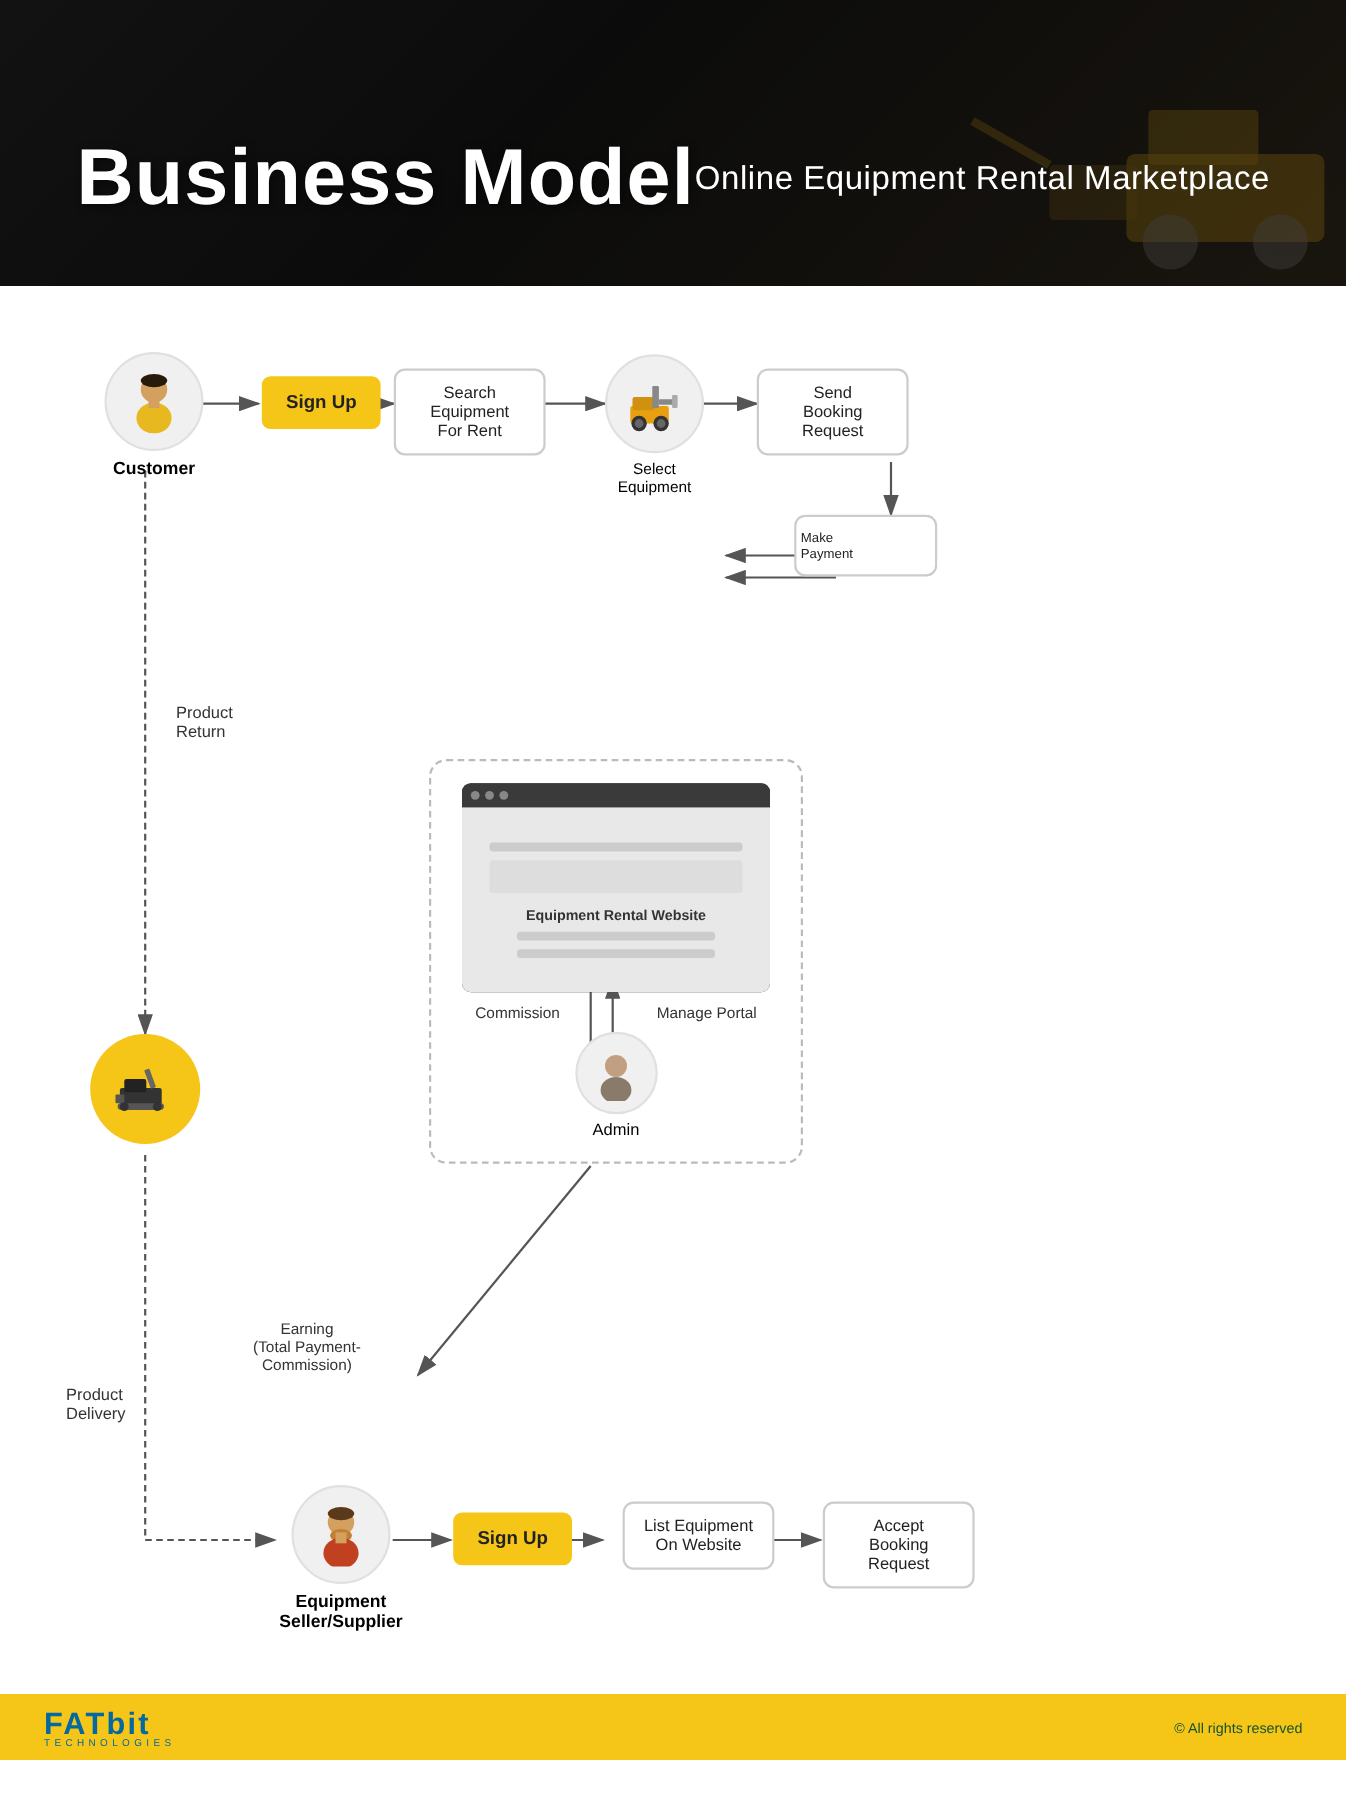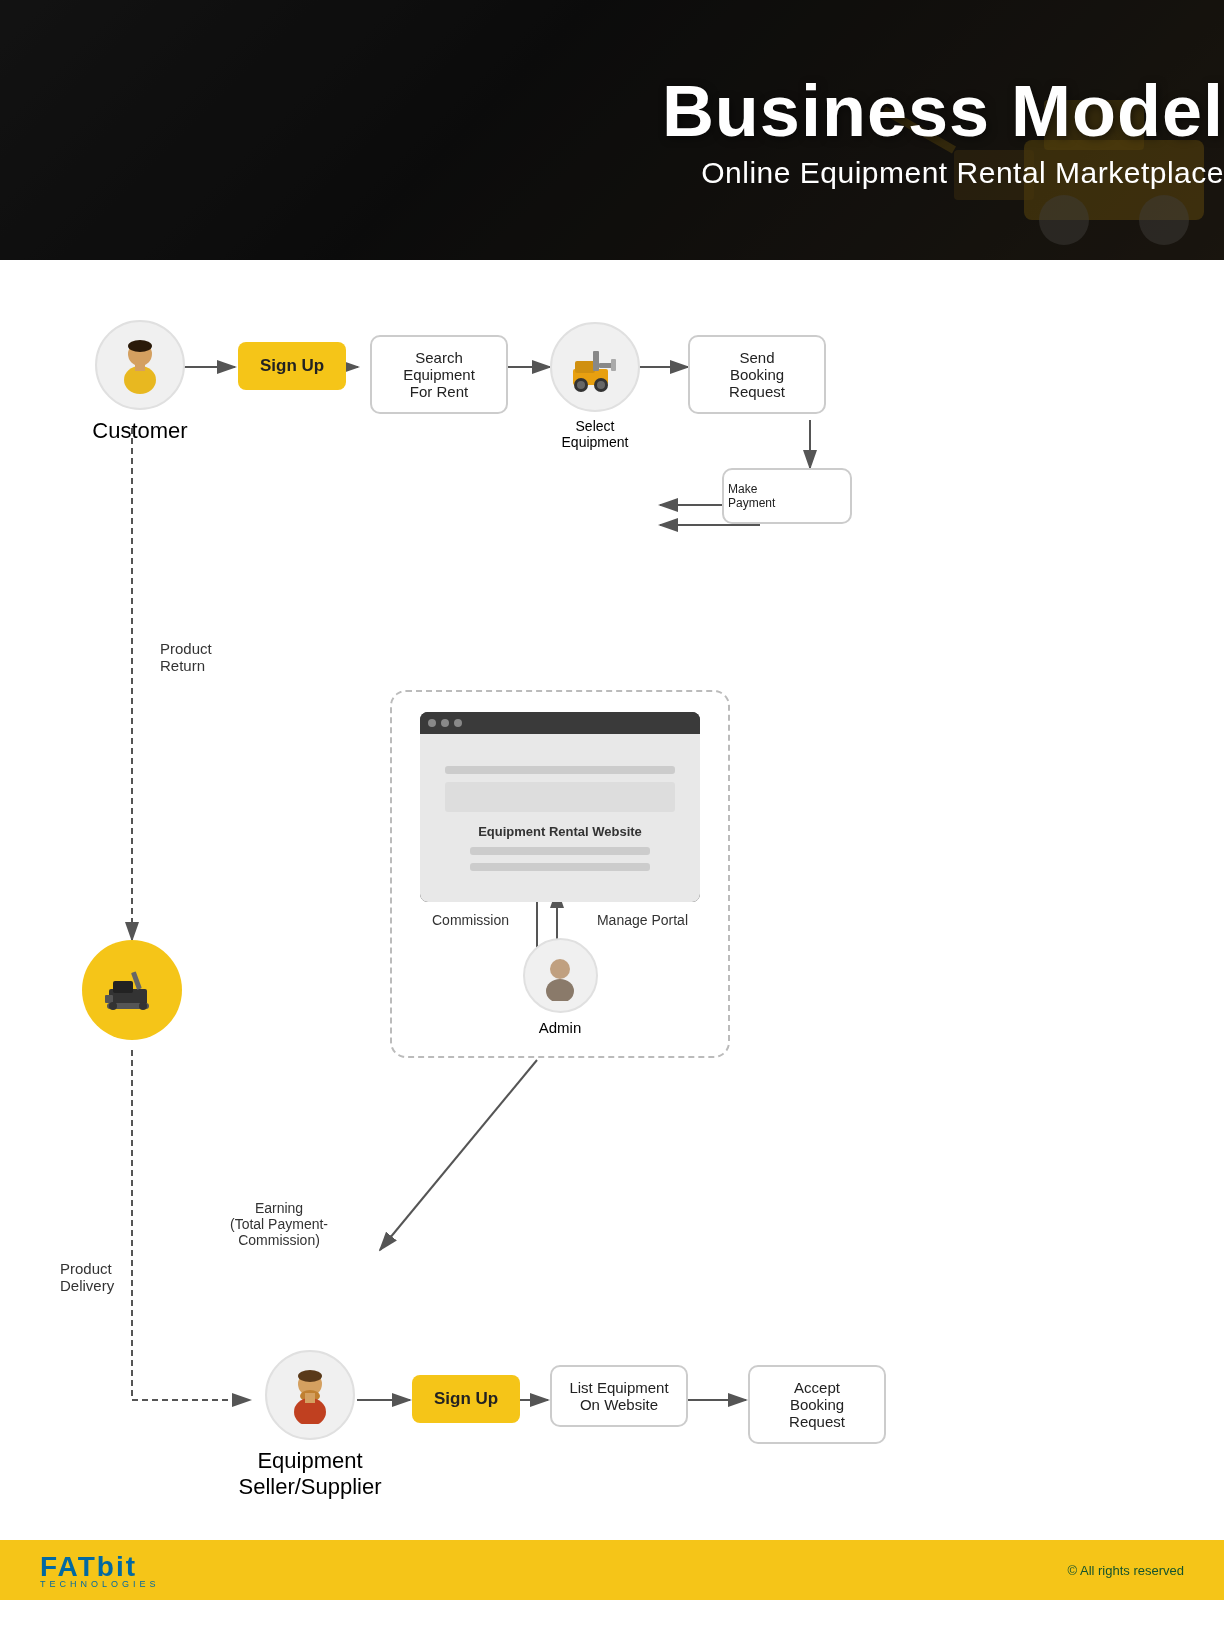--- a/index.html
+++ b/index.html
@@ -36,25 +36,26 @@
       right: 0;
       bottom: 0;
       width: 400px;
       height: 260px;
       opacity: 0.35;
     }
     .header-content {
       position: relative;
       z-index: 2;
       display: flex;
-      flex-direction: column;
-      align-items: flex-end;
+      flex-direction: row;
+      align-items: center;
       justify-content: center;
       height: 100%;
       color: #fff;
+      margin-top: 31px;
     }
     .header-title {
       font-size: 72px;
       font-weight: 900;
       letter-spacing: 1px;
       text-shadow: 2px 2px 8px rgba(0,0,0,0.5);
     }
     .header-subtitle {
       font-size: 30px;
       font-weight: 400;
@@ -86,22 +87,22 @@
       width: 90px;
       height: 90px;
       border-radius: 50%;
       background: #f0f0f0;
       display: flex;
       align-items: center;
       justify-content: center;
       border: 2px solid #e0e0e0;
     }
     .person-label {
-      font-size: 22px;
-      font-weight: 400;
+      font-size: 16px;
+      font-weight: 700;
       margin-top: 8px;
       text-align: center;
     }
 
     .btn-yellow {
       background: #f5c518;
       border: none;
       border-radius: 8px;
       padding: 14px 22px;
       font-size: 17px;
@@ -362,21 +363,21 @@
         </div>
         <div class="person-label">Customer</div>
       </div>
     </div>
 
     <div class="pos" style="left:178px; top:42px;">
       <div class="btn-yellow">Sign Up</div>
     </div>
 
     <div class="pos" style="left:298px; top:35px;">
-      <div class="btn-outline" style="width:138px; padding:12px 16px; font-size:15px; text-align:center;margin-left:12px;">
+      <div class="btn-outline" style="width:138px; padding:12px 16px; font-size:15px; text-align:center;">
         <span style="white-space:pre-line;">Search Equipment
 For Rent</span>
       </div>
     </div>
 
     <div class="pos" style="left:490px; top:22px;">
       <div style="display:flex;flex-direction:column;align-items:center;">
         <div class="equipment-circle">
           <svg width="60" height="60" viewBox="0 0 60 60" xmlns="http://www.w3.org/2000/svg">
 
@@ -490,21 +491,21 @@
         </div>
         <div class="person-label" style="white-space:pre-line; text-align:center;">Equipment
 Seller/Supplier</div>
       </div>
     </div>
 
     <div class="pos" style="left:352px; top:1075px;">
       <div class="btn-yellow">Sign Up</div>
     </div>
 
-    <div class="pos" style="left:490px; top:1065px;">
+    <div class="pos" style="left:506px; top:1065px;">
       <div class="btn-outline" style="width:138px; padding:12px 16px; font-size:15px; text-align:center;">
         <span style="white-space:pre-line;">List Equipment
 On Website</span>
       </div>
     </div>
 
     <div class="pos" style="left:688px; top:1065px;">
       <div class="btn-outline" style="width:138px; padding:12px 16px; font-size:15px; text-align:center;">
         <span style="white-space:pre-line;">Accept
 Booking Request</span>

